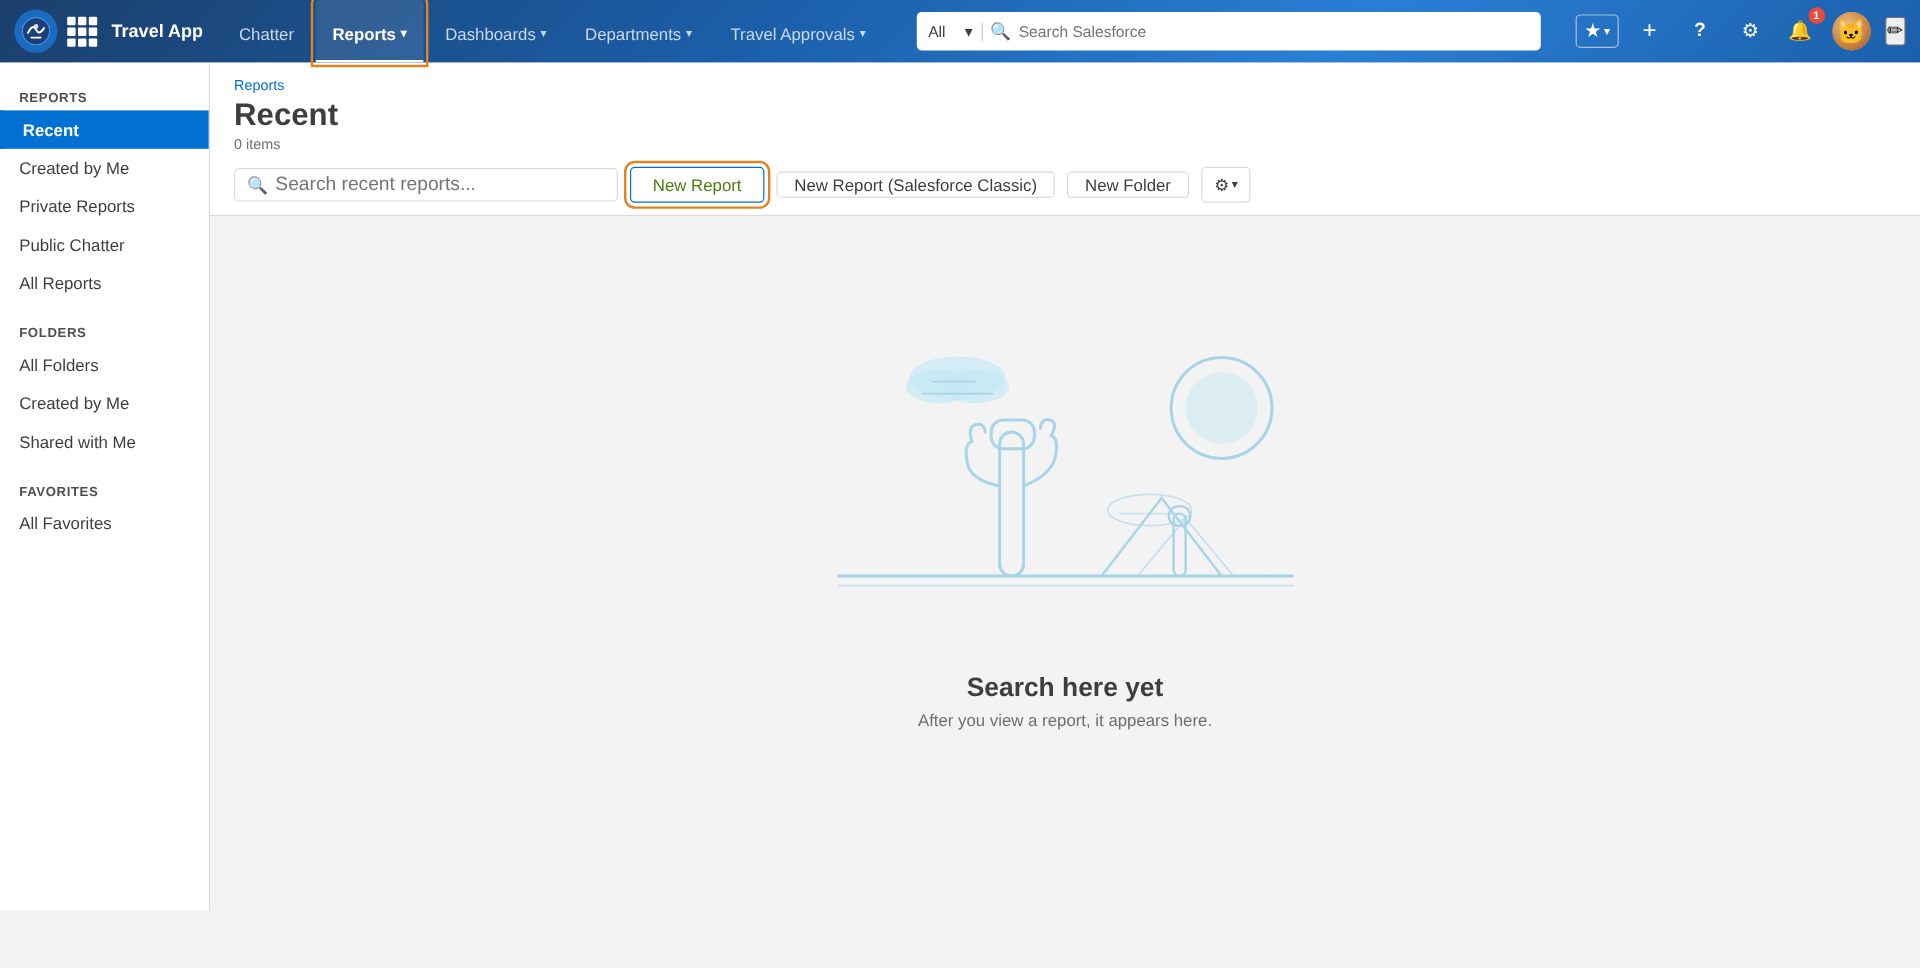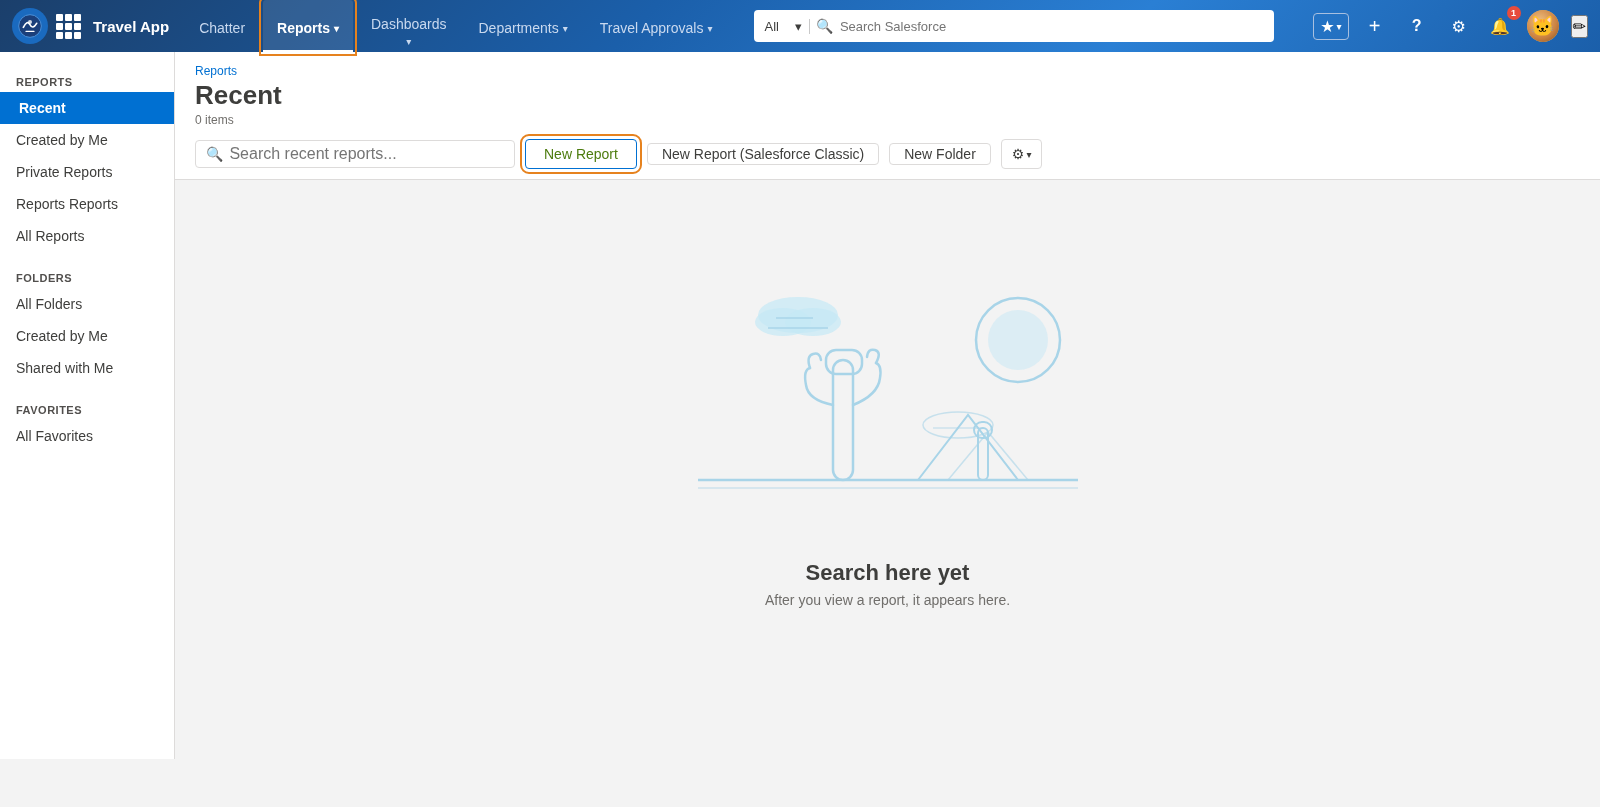--- a/index.html
+++ b/index.html
@@ -328,21 +328,21 @@
   <span class="app-name">Travel App</span>
 
   <div style="display:flex; align-items:flex-end; height:52px; gap:4px;">
     <div class="nav-item" style="color:#c9d9ef; border-bottom:2px solid transparent; height:100%; padding:16px 14px 10px;">
       <span>Chatter</span>
     </div>
     <div class="nav-item active" style="color:#fff; border-bottom:2px solid #fff; height:100%; padding:16px 14px 10px; background:rgba(255,255,255,0.1); border-radius:3px 3px 0 0; outline:2.5px solid #e6821e; outline-offset:2px;">
       <span>Reports</span>
       <span class="chevron">▾</span>
     </div>
-    <div class="nav-item" style="color:#c9d9ef; border-bottom:2px solid transparent; height:100%; padding:16px 14px 10px;flex-direction:column;">
+    <div class="nav-item" style="color:#c9d9ef; border-bottom:2px solid transparent; height:100%; padding:16px 14px 10px;">
       <span>Dashboards</span>
       <span class="chevron">▾</span>
     </div>
     <div class="nav-item" style="color:#c9d9ef; border-bottom:2px solid transparent; height:100%; padding:16px 14px 10px;margin-top:48px;">
       <span>Departments</span>
       <span class="chevron">▾</span>
     </div>
     <div class="nav-item" style="color:#c9d9ef; border-bottom:2px solid transparent; height:100%; padding:16px 14px 10px;">
       <span>Travel Approvals</span>
       <span class="chevron">▾</span>
@@ -386,21 +386,21 @@
     <div class="sidebar-item active">
       <span>Recent</span>
     </div>
     <div class="sidebar-item">
       <span>Created by Me</span>
     </div>
     <div class="sidebar-item">
       <span>Private Reports</span>
     </div>
     <div class="sidebar-item">
-      <span>Reports Reports</span>
+      <span>Public Chatter</span>
     </div>
     <div class="sidebar-item">
       <span>All Reports</span>
     </div>
 
     <div class="sidebar-section-divider"></div>
     <div class="sidebar-section-label">FOLDERS</div>
 
     <div class="sidebar-item">
       <span>All Folders</span>

